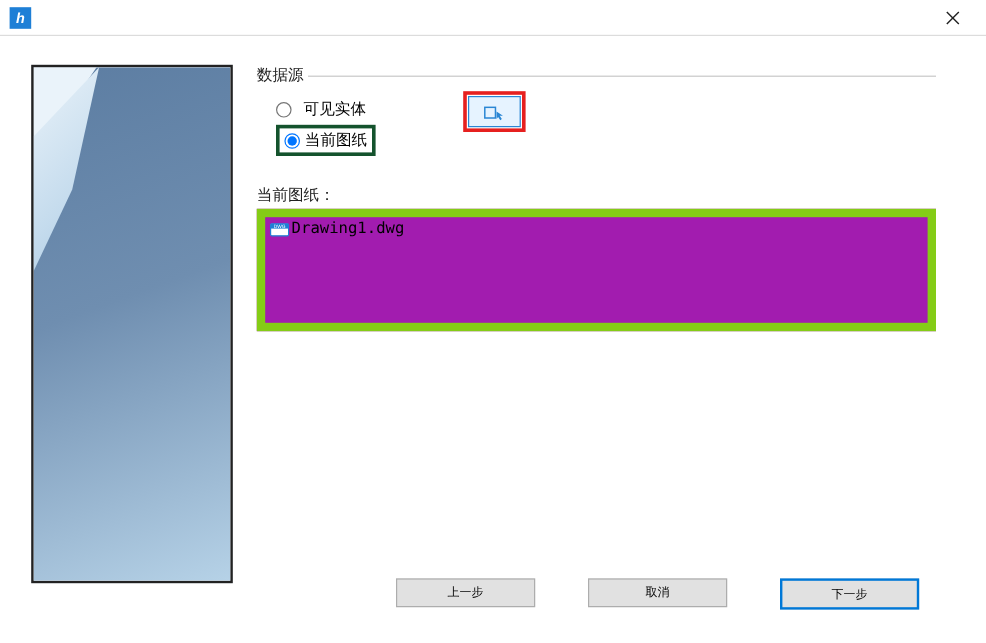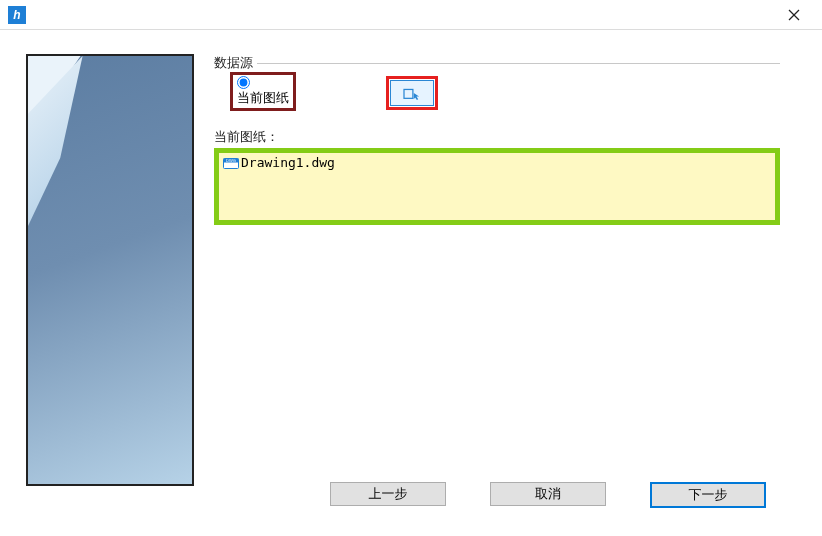--- a/index.html
+++ b/index.html
@@ -91,25 +91,24 @@
   .radio-row {
     display: flex;
     align-items: center;
     height: 26px;
     gap: 6px;
   }
   .radio-row input[type=radio] { margin: 0 4px 0 0; }
   .radio-row label { cursor: pointer; }
 
   .highlight-red {
-    border: 3px solid #7f1d1d;
+    border: 3px solid #14532d;
     padding: 1px 4px;
     display: inline-flex;
-    align-items: flex-start;
-    flex-direction: column;
+    align-items: center;
   }
 
   .select-btn {
     position: absolute;
     top: 8px; left: 176px;
     width: 44px; height: 26px;
     background: #e6f3ff;
     border: 1px solid #2a86d4;
     display: flex; align-items: center; justify-content: center;
     cursor: pointer;
@@ -117,23 +116,23 @@
   .select-btn-wrap {
     position: absolute;
     top: 4px; left: 172px;
     border: 3px solid #e6201f;
     padding: 1px;
   }
   .select-btn svg { width: 18px; height: 16px; }
 
   .file-label { margin: 2px 0 2px 0; color: #222; }
   .file-list {
-    border: 5px solid #84cc16;
-    height: 77px;
-    background: #fef9c3;
+    border: 7px solid #84cc16;
+    height: 102px;
+    background: #a21caf;
     padding: 2px 4px;
     font-family: "SimSun", "NSimSun", monospace;
     font-size: 13px;
     overflow: auto;
   }
   .file-item { display: flex; align-items: center; gap: 2px; }
   .dwg-icon {
     width: 16px; height: 14px;
     display: inline-block;
   }
@@ -145,21 +144,21 @@
     display: flex;
     justify-content: flex-end;
     gap: 44px;
     padding-right: 56px;
   }
   .btn {
     width: 116px; height: 24px;
     background: #e1e1e1;
     border: 1px solid #adadad;
     font-family: inherit;
-    font-size: 13px;
+    font-size: 10px;
     cursor: pointer;
   }
   .btn.primary {
     border: 2px solid #0078d7;
     background: #e1e1e1;
     height: 26px;
   }
 </style>
 </head>
 <body>
@@ -190,20 +189,24 @@
 
       <div class="select-btn-wrap">
         <div class="select-btn" style="position:static;">
           <svg viewBox="0 0 20 18">
             <rect x="1" y="5" width="10" height="10" fill="none" stroke="#2a86d4" stroke-width="1.4"></rect>
             <path d="M12 9 L18 13 L15 13 L17 16 L15.5 17 L13.5 14 L12 16 Z" fill="#2a86d4"></path>
           </svg>
         </div>
       </div>
 
+      <div class="radio-row">
+        <input type="radio" name="src" id="r2" style="">
+        <label for="r2">可见实体</label>
+      </div>
 
       <div class="radio-row">
         <span class="highlight-red">
           <input type="radio" name="src" id="r3" checked="" style="">
           <label for="r3">当前图纸</label>
         </span>
       </div>
     </fieldset>
 
     <div class="file-label">当前图纸：</div>

